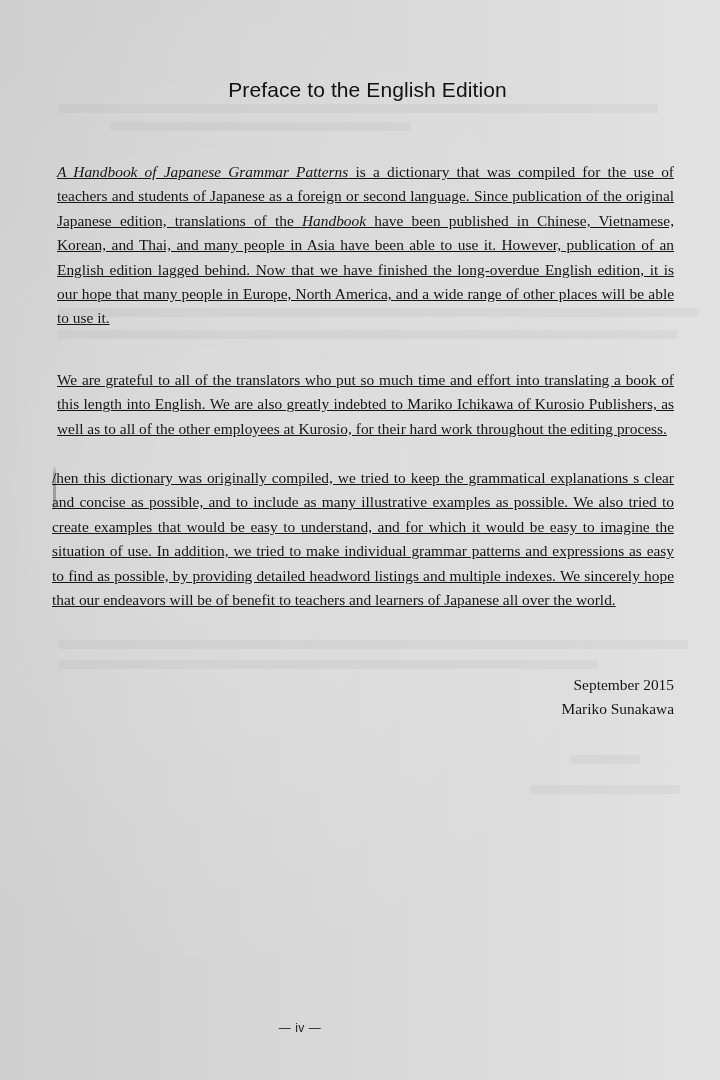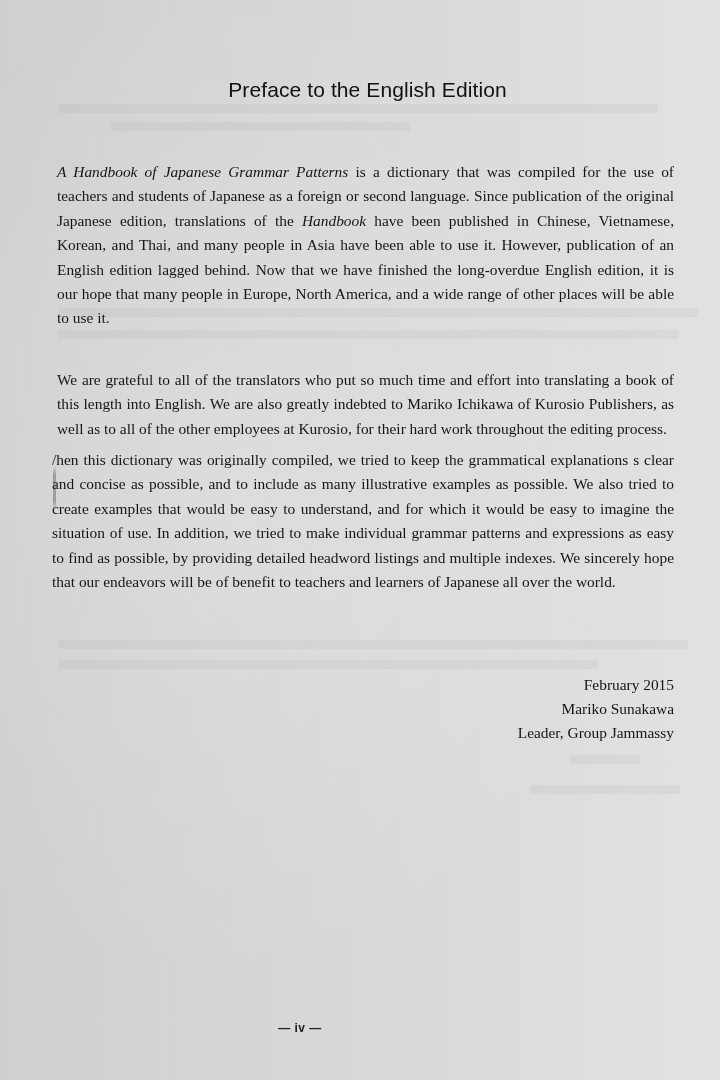--- a/index.html
+++ b/index.html
@@ -51,24 +51,25 @@
     .body-text {
       position: absolute;
       left: 57px;
       width: 617px;
       font-size: 15.4px;
       line-height: 24.4px;
       text-align: justify;
       text-align-last: left;
       margin: 0;
       color: #151515;
+      text-decoration: underline;
     }
     .p1 { top: 160px; }
     .p2 { top: 368px; }
-    .p3 { top: 448px; left: 52px; width: 622px; }
+    .p3 { top: 466px; left: 52px; width: 622px; }
     .body-text em { font-style: italic; }
     .scan-line {
       position: absolute;
       left: 53px;
       top: 466px;
       width: 3px;
       height: 44px;
       background: linear-gradient(180deg, rgba(90,90,90,0.0), rgba(90,90,90,0.45) 20%, rgba(90,90,90,0.45) 80%, rgba(90,90,90,0.0));
     }
     .signature {
@@ -84,21 +85,20 @@
     .folio {
       position: absolute;
       top: 1021px;
       left: 0;
       width: 600px;
       text-align: center;
       font-family: "Liberation Sans", "DejaVu Sans", sans-serif;
       font-size: 12px;
       color: #222;
       letter-spacing: 0.5px;
-      font-weight: bold;
     }
   </style>
 </head>
 <body>
 
 <div class="page">
 
   <div class="bleed">
     <div class="ghost" style="left:58px; top:104px; width:600px;"></div>
     <div class="ghost" style="left:110px; top:122px; width:300px;"></div>
@@ -113,19 +113,18 @@
   <h1 class="title">Preface to the English Edition</h1>
 
   <p class="body-text p1"><em>A Handbook of Japanese Grammar Patterns</em><span> is a dictionary that was compiled for the use of teachers and students of Japanese as a foreign or second language. Since publication of the original Japanese edition, translations of the </span><em>Handbook</em><span> have been published in Chinese, Vietnamese, Korean, and Thai, and many people in Asia have been able to use it. However, publication of an English edition lagged behind. Now that we have finished the long-overdue English edition, it is our hope that many people in Europe, North America, and a wide range of other places will be able to use it.</span></p>
 
   <p class="body-text p2">We are grateful to all of the translators who put so much time and effort into translating a book of this length into English. We are also greatly indebted to Mariko Ichikawa of Kurosio Publishers, as well as to all of the other employees at Kurosio, for their hard work throughout the editing process.</p>
 
   <div class="scan-line"></div>
   <p class="body-text p3">/hen this dictionary was originally compiled, we tried to keep the grammatical explanations s clear and concise as possible, and to include as many illustrative examples as possible. We also tried to create examples that would be easy to understand, and for which it would be easy to imagine the situation of use. In addition, we tried to make individual grammar patterns and expressions as easy to find as possible, by providing detailed headword listings and multiple indexes. We sincerely hope that our endeavors will be of benefit to teachers and learners of Japanese all over the world.</p>
 
   <div class="signature">
-    <div>February 2015</div>
+    <div>September 2015</div>
     <div>Mariko Sunakawa</div>
-    <div>Leader, Group Jammassy</div>
   </div>
 
   <div class="folio">— iv —</div>
 </div>
 
 </body></html>

